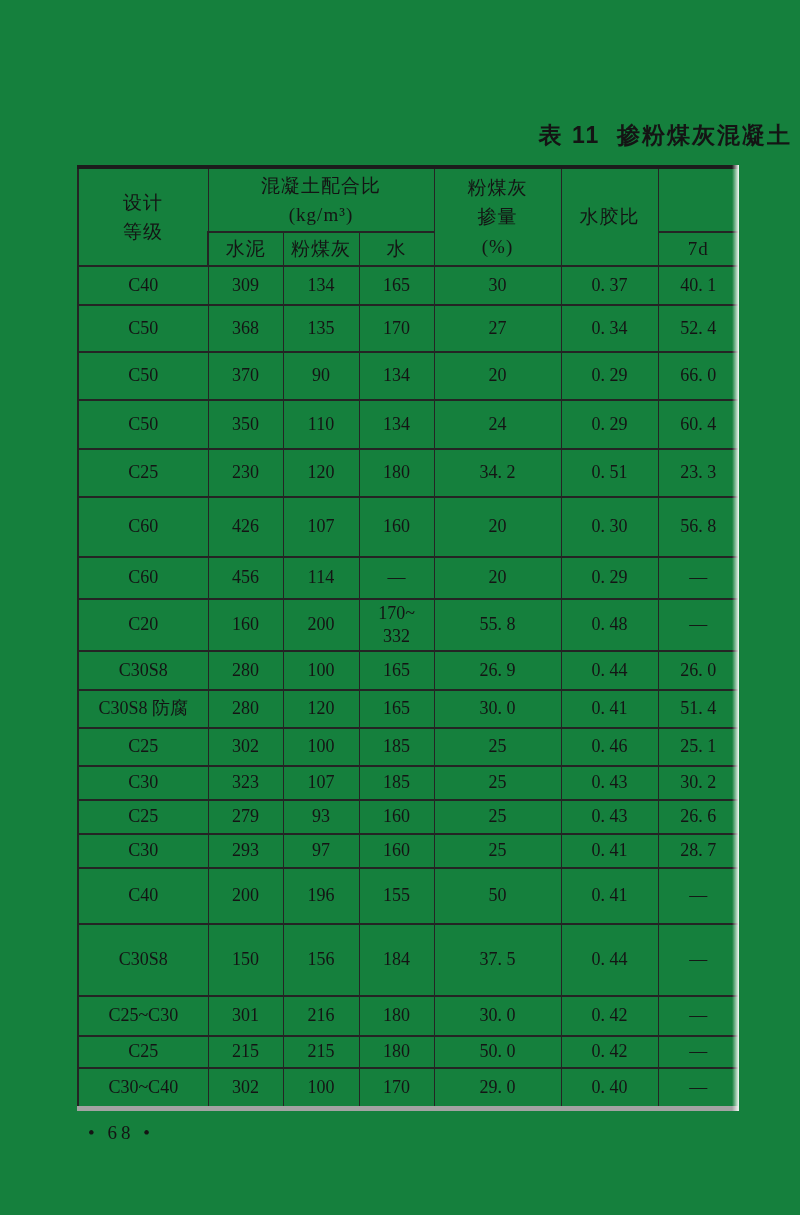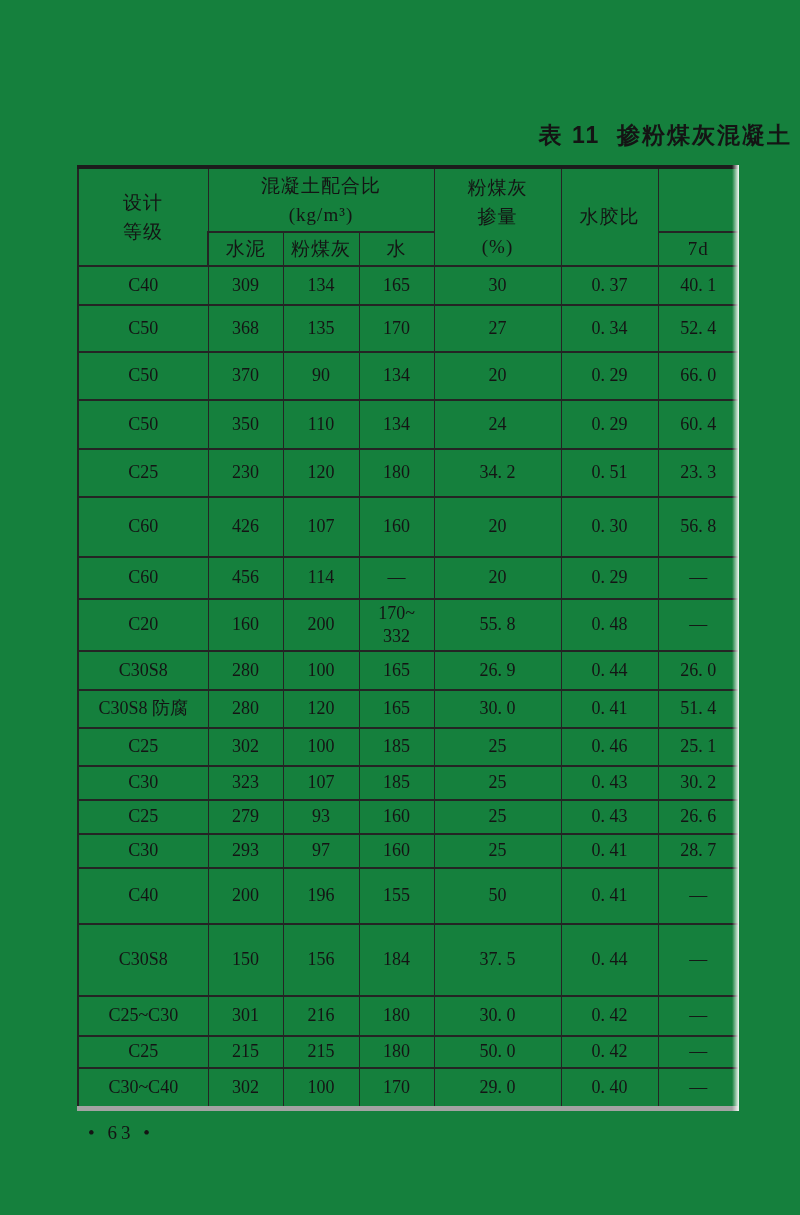--- a/index.html
+++ b/index.html
@@ -313,15 +313,15 @@
             <td>100</td>
             <td>170</td>
             <td>29. 0</td>
             <td>0. 40</td>
             <td>—</td>
           </tr>
         </tbody>
     </table>
   </div>
 
-  <div class="page-number">• 63 •</div>
+  <div class="page-number">• 68 •</div>
 
 </div>
 
 </body></html>

